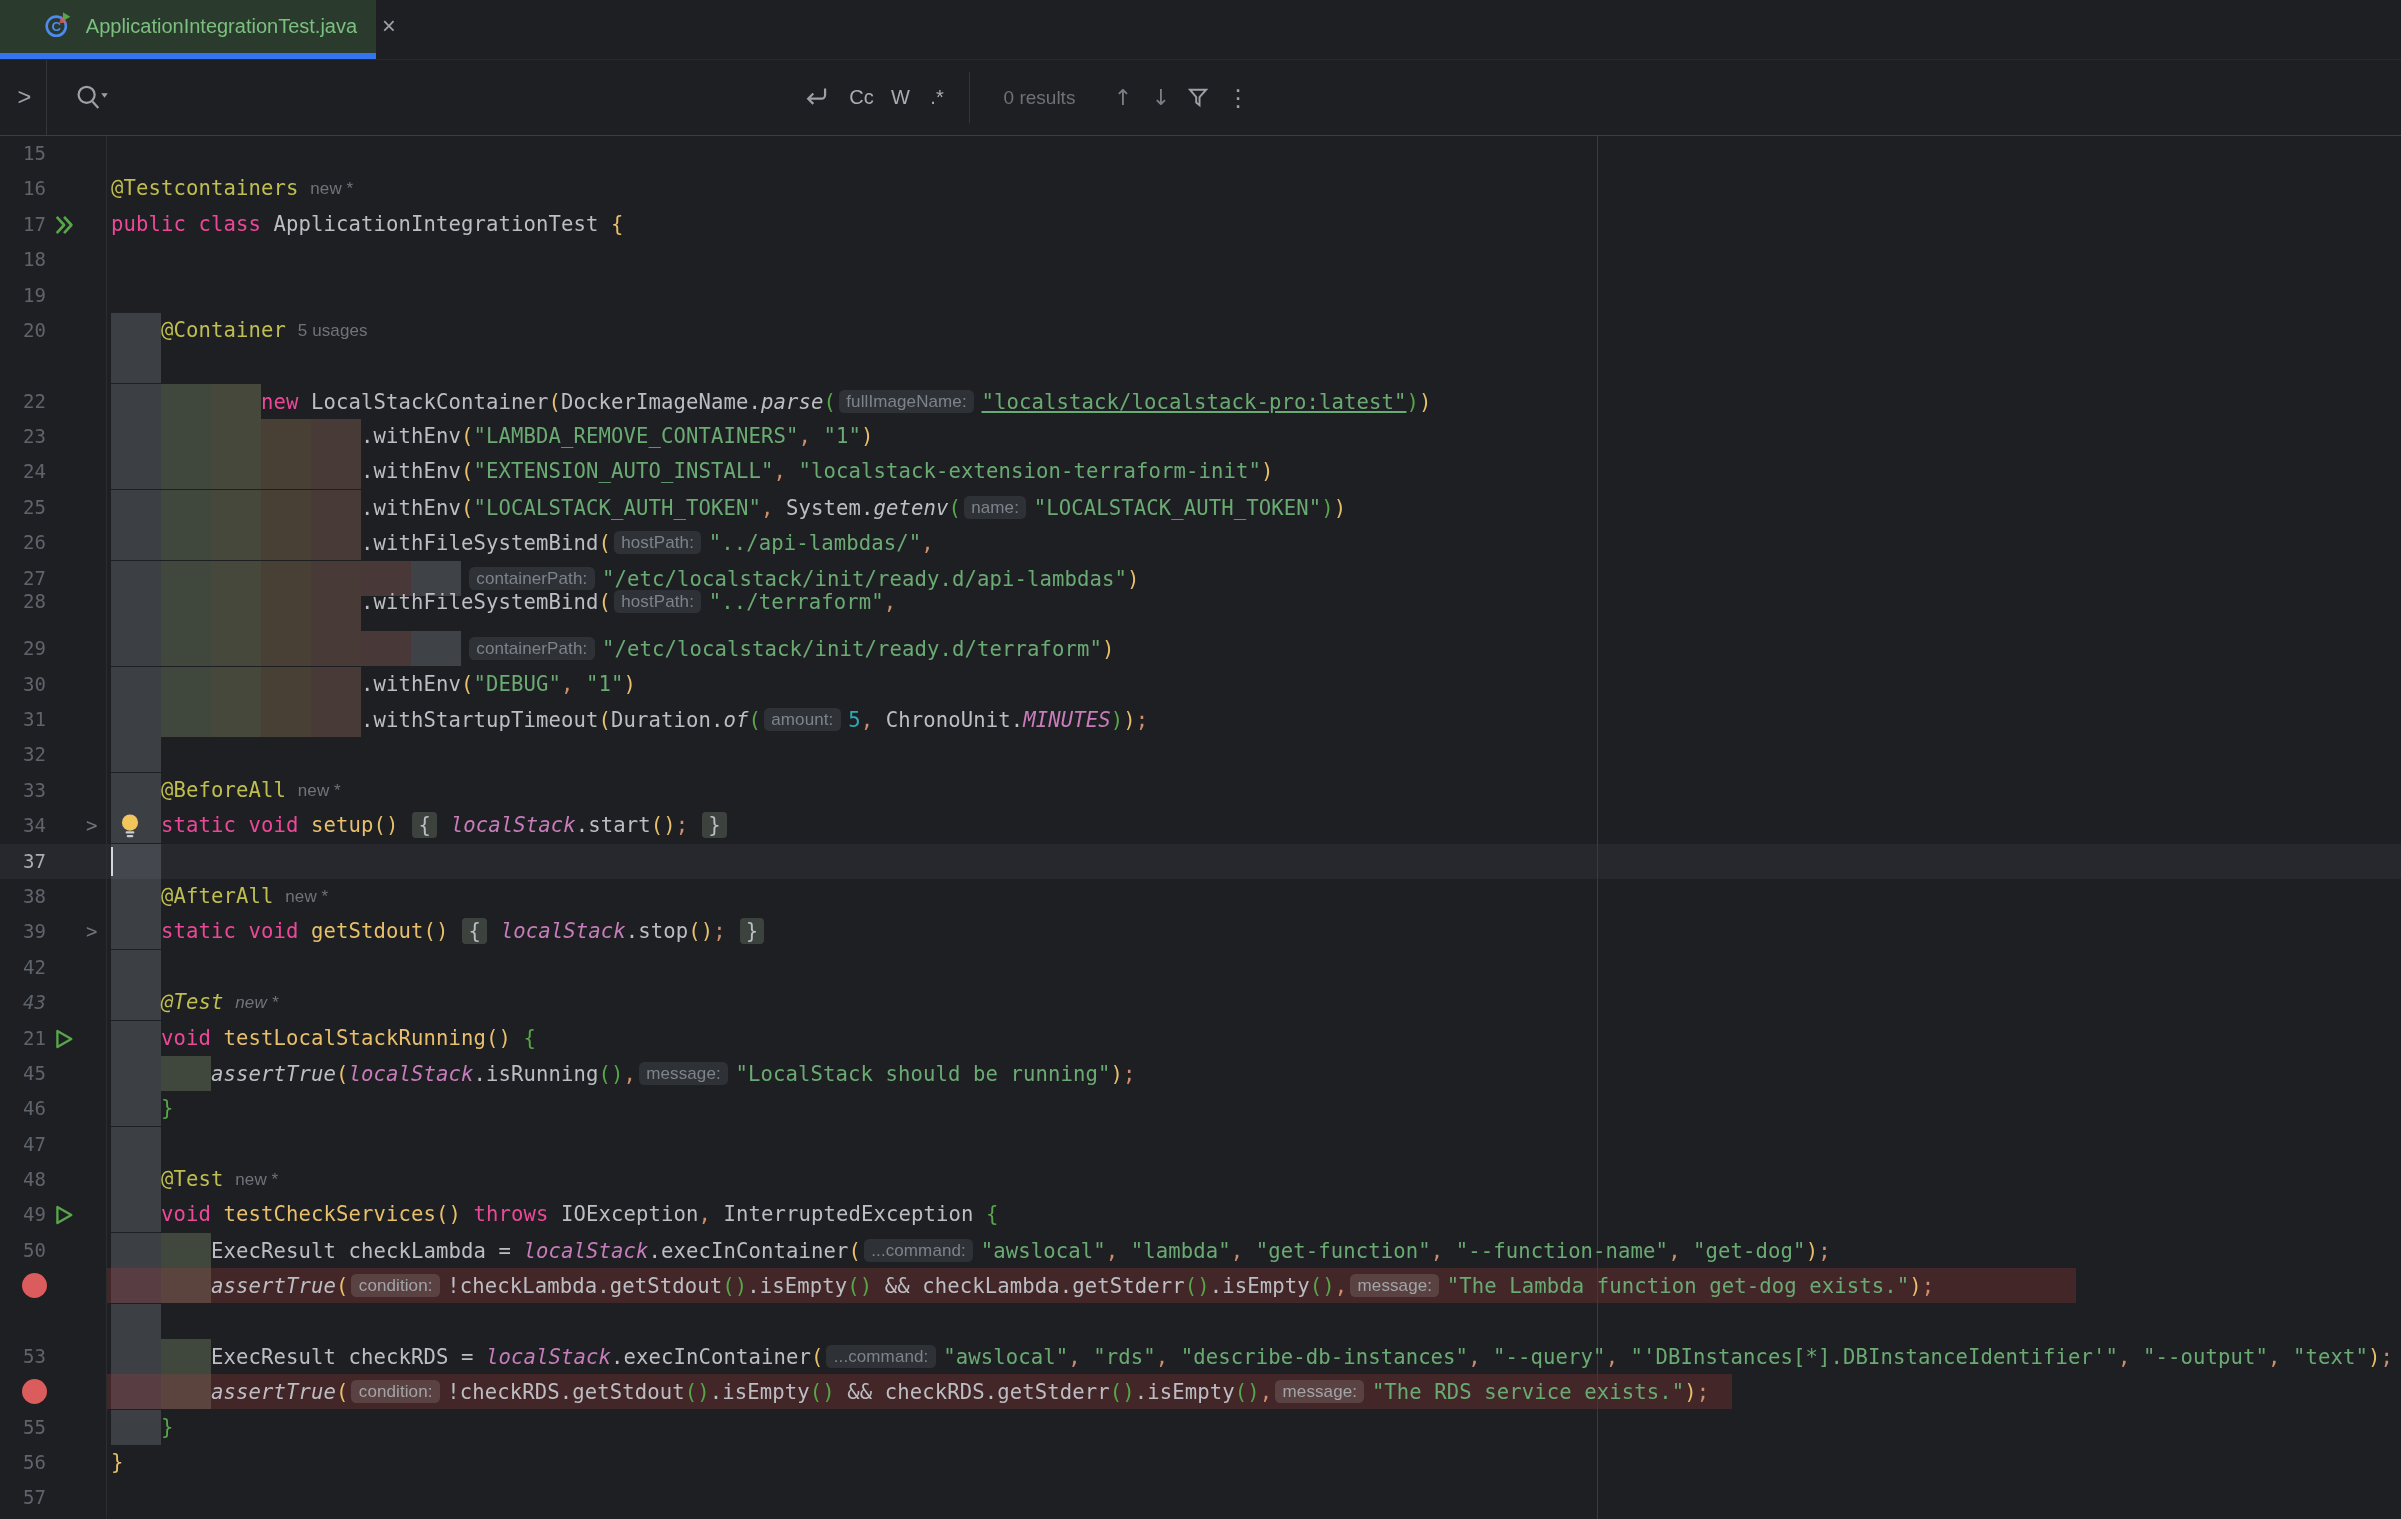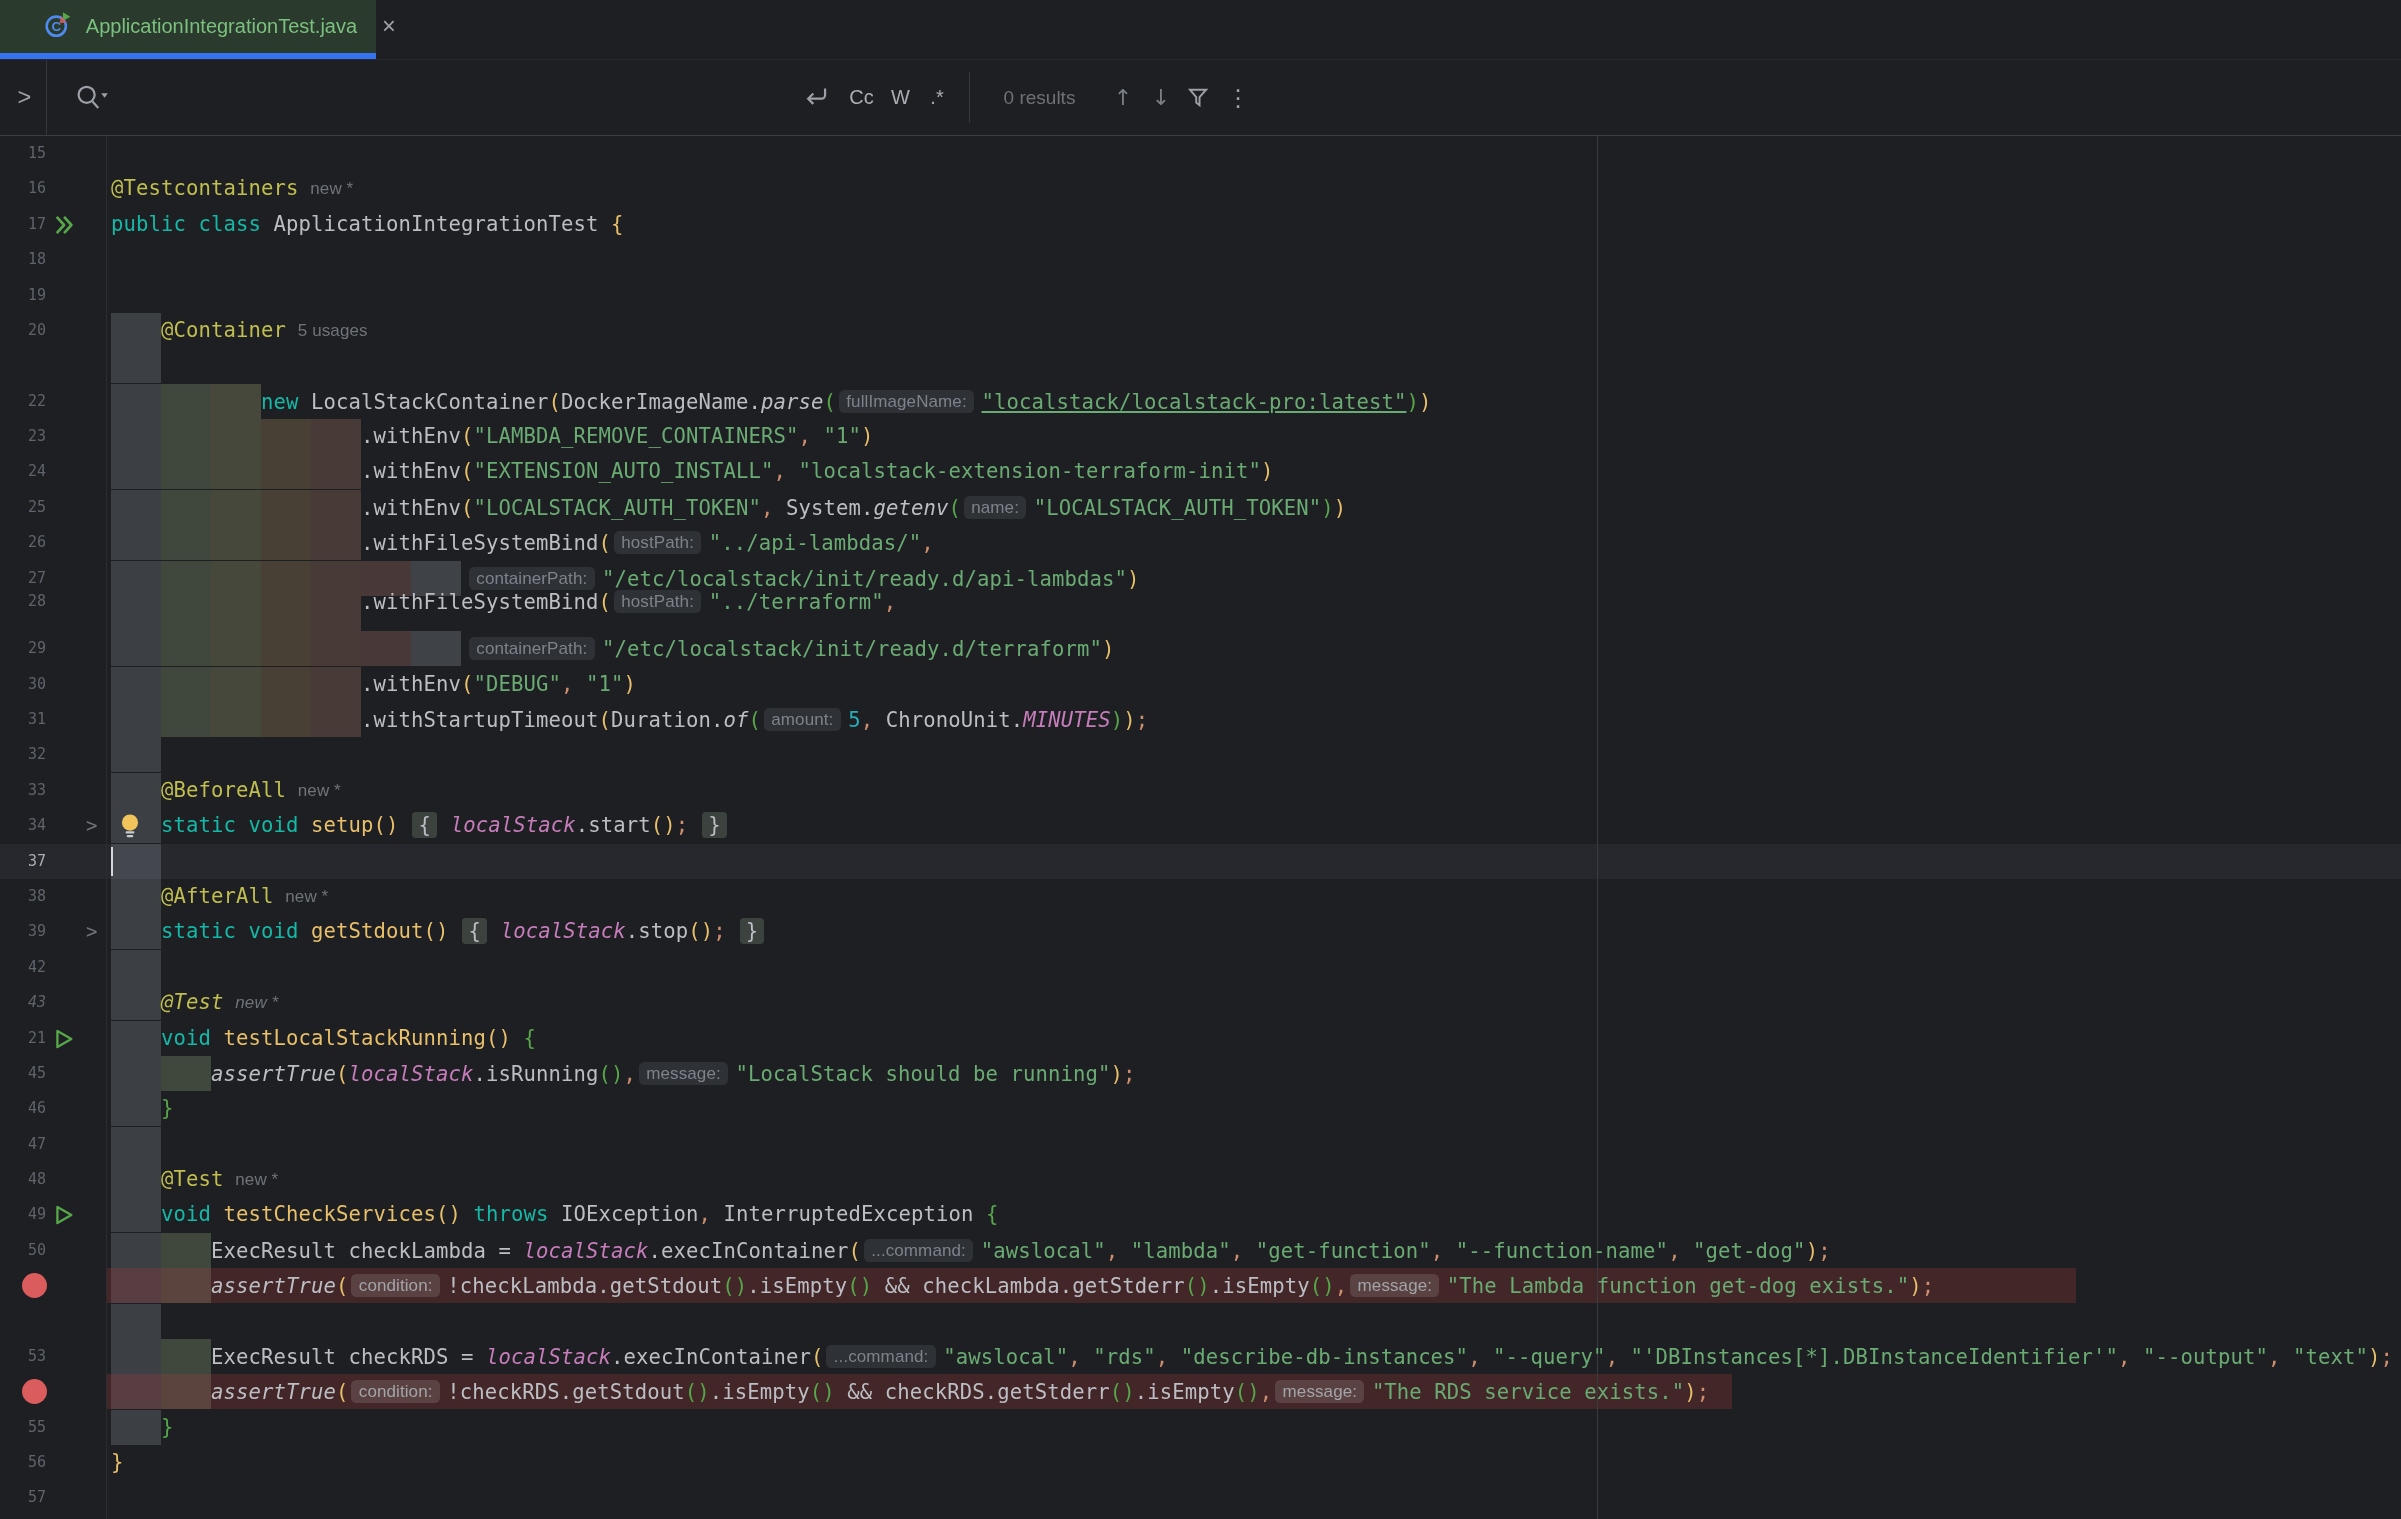--- a/index.html
+++ b/index.html
@@ -29,32 +29,32 @@
   .curbg{position:absolute;left:0;right:0;top:0;height:35px;background:#26282E}
   .col{position:absolute;top:0;height:35px;width:50px}
   .c1{background:#3C4045}.c2{background:#40483E}.c3{background:#45483A}
   .c4{background:#483F35}.c5{background:#483A36}.c6{background:#493838}.c7{background:#3F4247}
   .cur .c1{background:#44484E}
   .redband{position:absolute;left:107px;top:0;height:35px;background:rgba(168,58,58,.27)}
   .gsep{position:absolute;left:106px;top:0;bottom:0;width:0.7px;background:#2B2D31}
   .guide{position:absolute;left:1597px;top:0;bottom:0;width:0.7px;background:#383B40}
 
   .num{position:absolute;left:0;top:0;width:46px;height:35px;line-height:35px;text-align:right;
-       color:#5F646C;font-family:"DejaVu Sans Mono",monospace;font-size:15px}
+       color:#5F646C;font-family:"DejaVu Sans Mono",monospace;font-size:19px}
   .cur .num{color:#A9ADB4}
   .bp{position:absolute;left:22px;top:5.2px;width:25px;height:25px;border-radius:50%;background:#DB5C5C}
   .fold{position:absolute;left:86px;top:0;height:35px;line-height:34px;color:#6F737A;
         font-family:"DejaVu Sans Mono",monospace;font-size:19px}
   .runicon{position:absolute;left:53px;top:7.4px}
   .bulbicon{position:absolute;left:119px;top:5.2px}
   .caret{position:absolute;left:111px;top:2.9px;width:2.2px;height:29.5px;background:#D4D7DC}
 
   .code{position:absolute;top:0;height:35px;line-height:35px;white-space:pre;
         font-family:"DejaVu Sans Mono",monospace;font-size:20.6px;letter-spacing:0.1px}
-  .kw{color:#14b8a6}
+  .kw{color:#ec4899}
   .def{color:#BCBEC4}
   .ann{color:#C0BE4F}
   .str{color:#6AAB73}
   .strU{color:#6AAB73;text-decoration:underline}
   .num2{color:#2AACB8}
   .fld{color:#C77DBB;font-style:italic}
   .sta{color:#BCBEC4;font-style:italic}
   .mth{color:#E8BF6A}
   .py{color:#E8BF6A}
   .pg{color:#57A64A}

